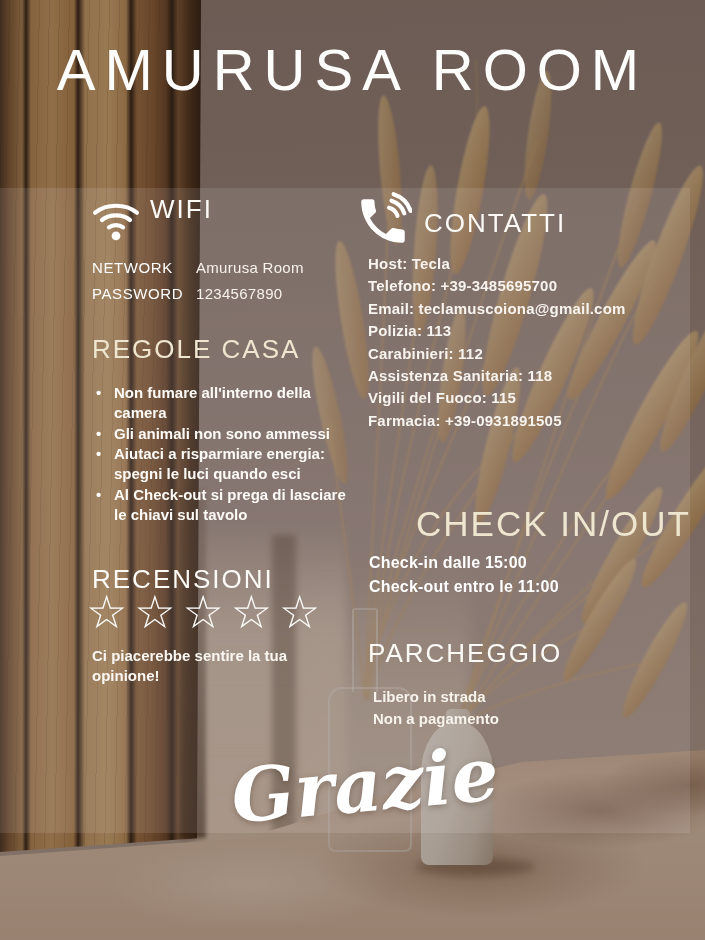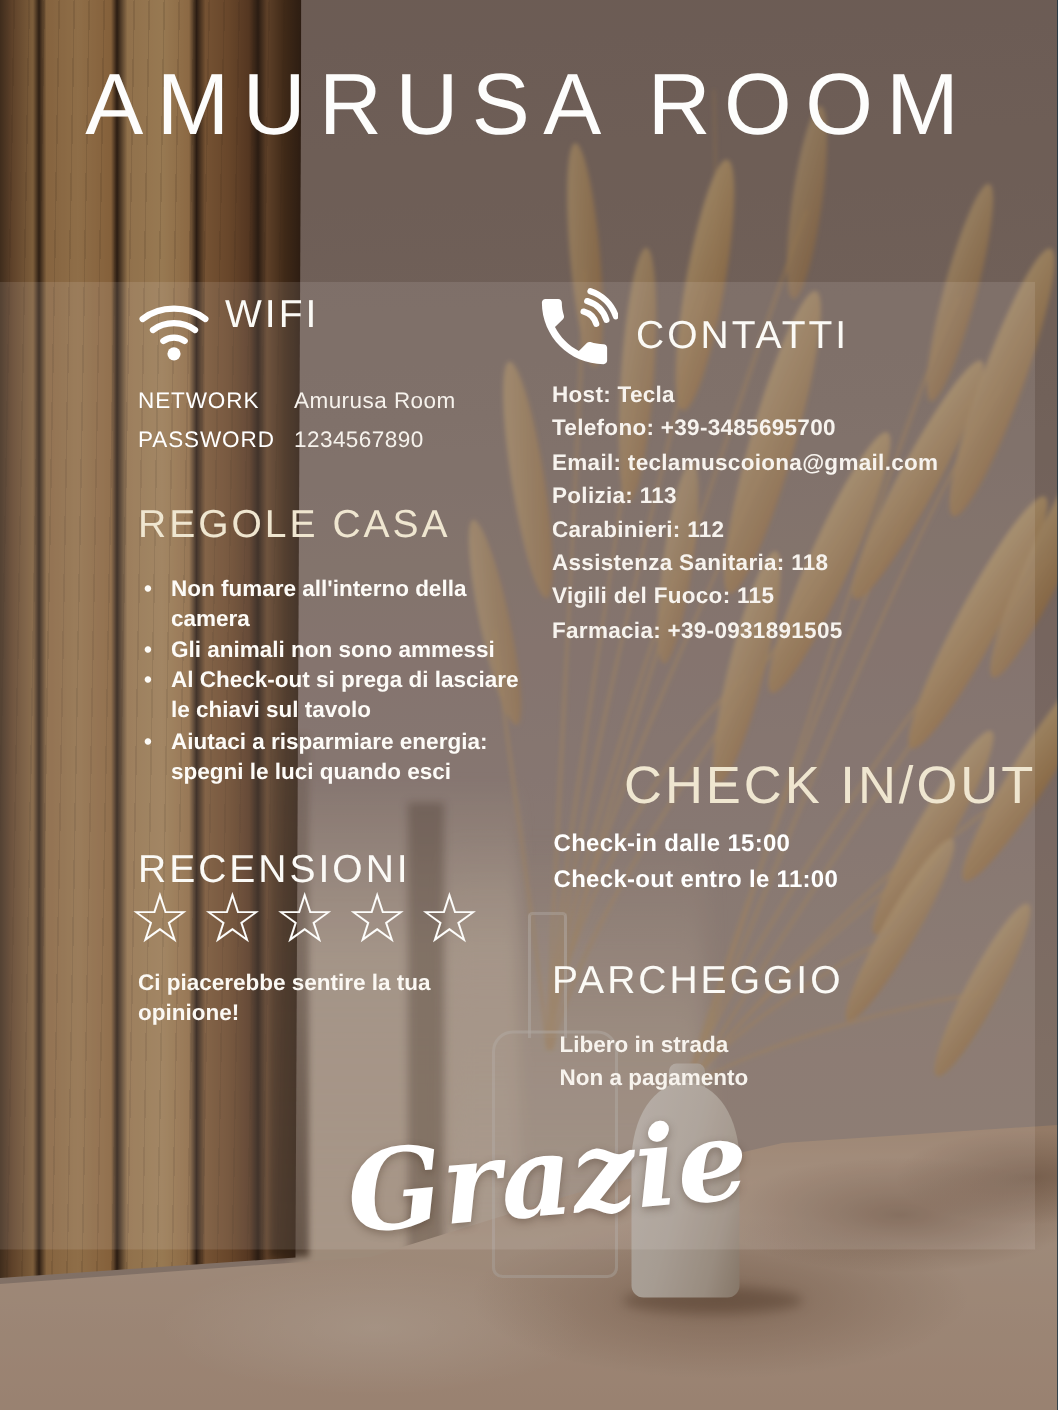--- a/index.html
+++ b/index.html
@@ -1,19 +1,19 @@
 <!DOCTYPE html>
 <html><head>
 <meta charset="utf-8">
 <style>
   html,body{margin:0;padding:0;background:#222;}
   .page{
     position:relative; width:705px; height:940px; overflow:hidden;
     font-family:"Liberation Sans", sans-serif;
-    background:#0c4a6e;
+    background:#b91c1c;
   }
   
   .photo{position:absolute; inset:0;}
   .wall{
     position:absolute; inset:0;
     background:linear-gradient(178deg,#8f7e76 0%,#97867d 30%,#a29089 55%,#ac9a8e 75%,#b3a093 100%);
   }
   .wall-light{
     position:absolute; left:196px; top:520px; width:150px; height:330px;
     background:linear-gradient(180deg, rgba(216,197,176,0) 0%, rgba(223,206,186,.8) 35%, #dcc7b0 100%);
@@ -239,22 +239,22 @@
         <div>Carabinieri: 112</div>
         <div>Assistenza Sanitaria: 118</div>
         <div>Vigili del Fuoco: 115</div>
         <div>Farmacia: +39-0931891505</div>
       </div>
 
     <h2 class="h-thin c-cream regole-heading">REGOLE CASA</h2>
     <div class="rule-list">
         <div class="rule-item">Non fumare all'interno della camera</div>
         <div class="rule-item">Gli animali non sono ammessi</div>
+        <div class="rule-item">Aiutaci a risparmiare energia: spegni le luci quando esci</div>
         <div class="rule-item">Al Check-out si prega di lasciare le chiavi sul tavolo</div>
-        <div class="rule-item">Aiutaci a risparmiare energia: spegni le luci quando esci</div>
       </div>
 
     <h2 class="h-thin c-white recensioni-heading">RECENSIONI</h2>
     <div class="stars">
         <span>☆</span>
         <span>☆</span>
         <span>☆</span>
         <span>☆</span>
         <span>☆</span>
       </div>

